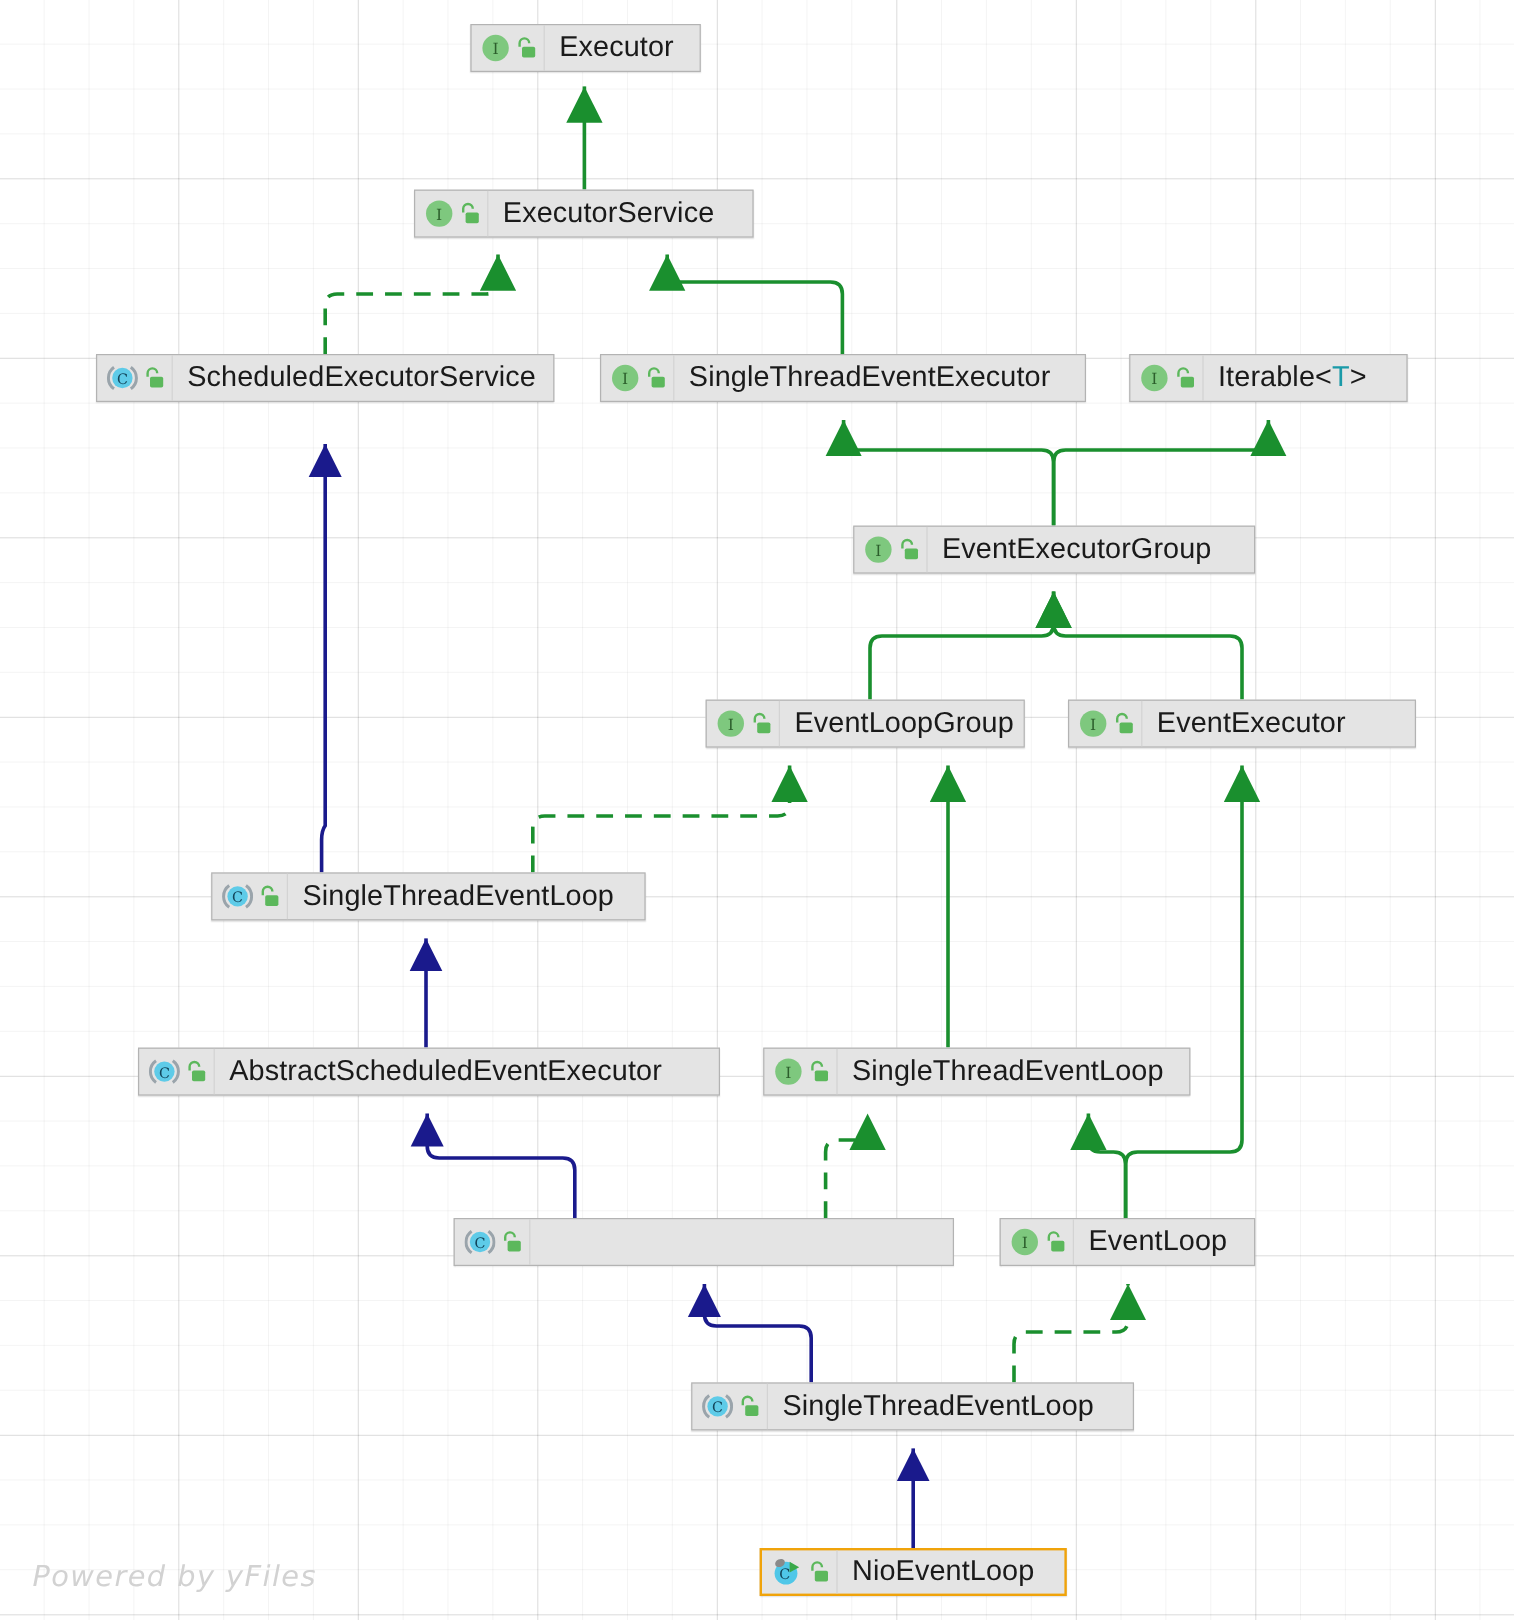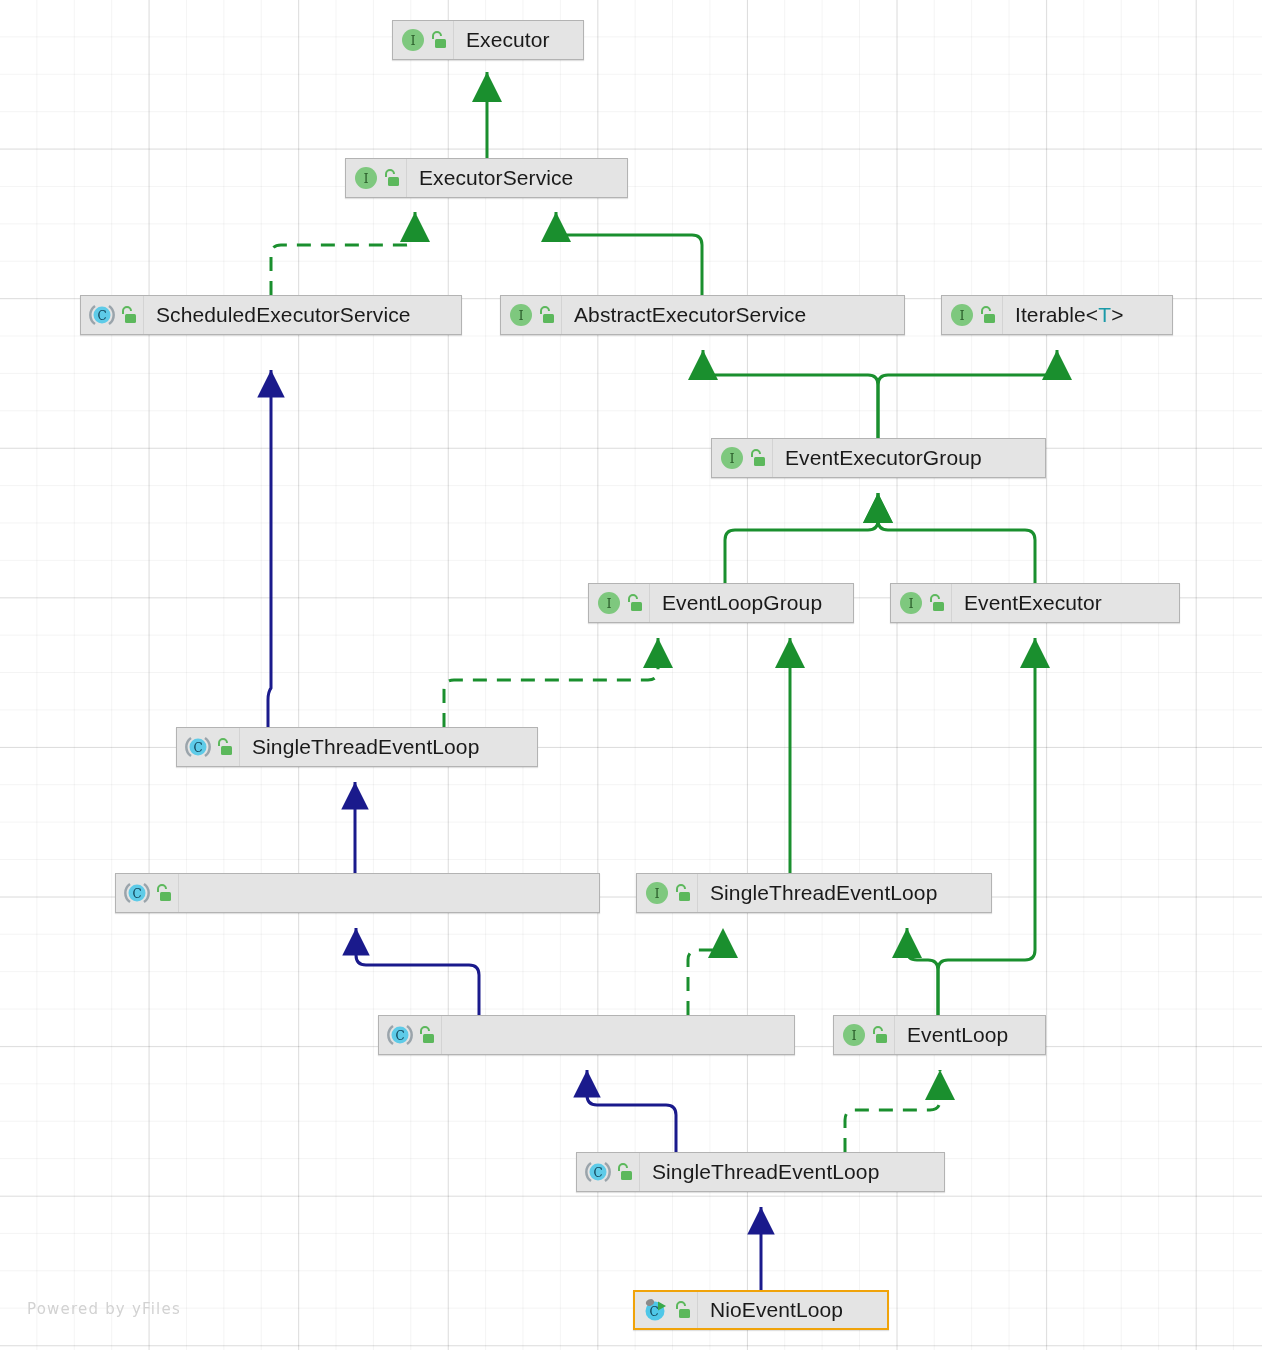--- a/index.html
+++ b/index.html
@@ -52,34 +52,35 @@
     display: flex;
     align-items: center;
     height: 100%;
     padding: 0 6px 0 8px;
     border-right: 1px solid #d3d3d3;
     box-sizing: border-box;
     gap: 4px;
   }
   .node-label {
     padding: 0 14px 0 12px;
-    font-size: 21px;
+    font-size: 24px;
     color: #1a1a1a;
     letter-spacing: 0.1px;
   }
   .node-label .generic { color: #1a9aa8; }
   .ico { display: block; }
   .watermark {
     position: absolute;
     left: 27px;
     top: 1300px;
-    font-size: 15px;
+    font-size: 24px;
     color: #d2d2d2;
     letter-spacing: 1.2px;
     font-family: "DejaVu Sans", sans-serif;
+    font-style: italic;
   }
 </style>
 </head>
 <body>
 
 <div id="canvas">
 
   <svg id="edges" viewBox="0 0 1262 1350" xmlns="http://www.w3.org/2000/svg">
     <defs>
       <marker id="arrow-green" viewBox="0 0 12 12" refX="11" refY="6" markerWidth="11" markerHeight="11" orient="auto-start-reverse">
@@ -175,21 +176,21 @@
     <div class="node-icons">
       <svg class="ico" width="24" height="24" viewBox="0 0 24 24">
         <circle cx="12" cy="12" r="11" fill="#7ec87e"></circle>
         <text x="12" y="17" text-anchor="middle" font-family="DejaVu Serif, serif" font-size="13" fill="#2c5f2c">I</text>
       </svg>
       <svg class="ico" width="18" height="20" viewBox="0 0 18 20">
         <path d="M4,9 V6 a4,4 0 0 1 8,0" fill="none" stroke="#5cb85c" stroke-width="2"></path>
         <rect x="6" y="9" width="11" height="9" rx="1.5" fill="#5cb85c"></rect>
       </svg>
     </div>
-    <div class="node-label">AbstractExecutorService</div>
+    <div class="node-label">SingleThreadEventExecutor</div>
   </div>
 
   <div class="node" style="left:941px; top:295px; width:232px;">
     <div class="node-icons">
       <svg class="ico" width="24" height="24" viewBox="0 0 24 24">
         <circle cx="12" cy="12" r="11" fill="#7ec87e"></circle>
         <text x="12" y="17" text-anchor="middle" font-family="DejaVu Serif, serif" font-size="13" fill="#2c5f2c">I</text>
       </svg>
       <svg class="ico" width="18" height="20" viewBox="0 0 18 20">
         <path d="M4,9 V6 a4,4 0 0 1 8,0" fill="none" stroke="#5cb85c" stroke-width="2"></path>
@@ -263,20 +264,21 @@
         <path d="M6,3 a11,11 0 0 0 0,18" fill="none" stroke="#9aa4ab" stroke-width="2.5"></path>
         <path d="M20,3 a11,11 0 0 1 0,18" fill="none" stroke="#9aa4ab" stroke-width="2.5"></path>
         <circle cx="13" cy="12" r="8.5" fill="#5ecbe8"></circle>
         <text x="13" y="17" text-anchor="middle" font-family="DejaVu Serif, serif" font-size="12" fill="#12455a">C</text>
       </svg>
       <svg class="ico" width="18" height="20" viewBox="0 0 18 20">
         <path d="M4,9 V6 a4,4 0 0 1 8,0" fill="none" stroke="#5cb85c" stroke-width="2"></path>
         <rect x="6" y="9" width="11" height="9" rx="1.5" fill="#5cb85c"></rect>
       </svg>
     </div>
+    <div class="node-label">AbstractScheduledEventExecutor</div>
   </div>
 
   <div class="node" style="left:636px; top:873px; width:356px;">
     <div class="node-icons">
       <svg class="ico" width="24" height="24" viewBox="0 0 24 24">
         <circle cx="12" cy="12" r="11" fill="#7ec87e"></circle>
         <text x="12" y="17" text-anchor="middle" font-family="DejaVu Serif, serif" font-size="13" fill="#2c5f2c">I</text>
       </svg>
       <svg class="ico" width="18" height="20" viewBox="0 0 18 20">
         <path d="M4,9 V6 a4,4 0 0 1 8,0" fill="none" stroke="#5cb85c" stroke-width="2"></path>

